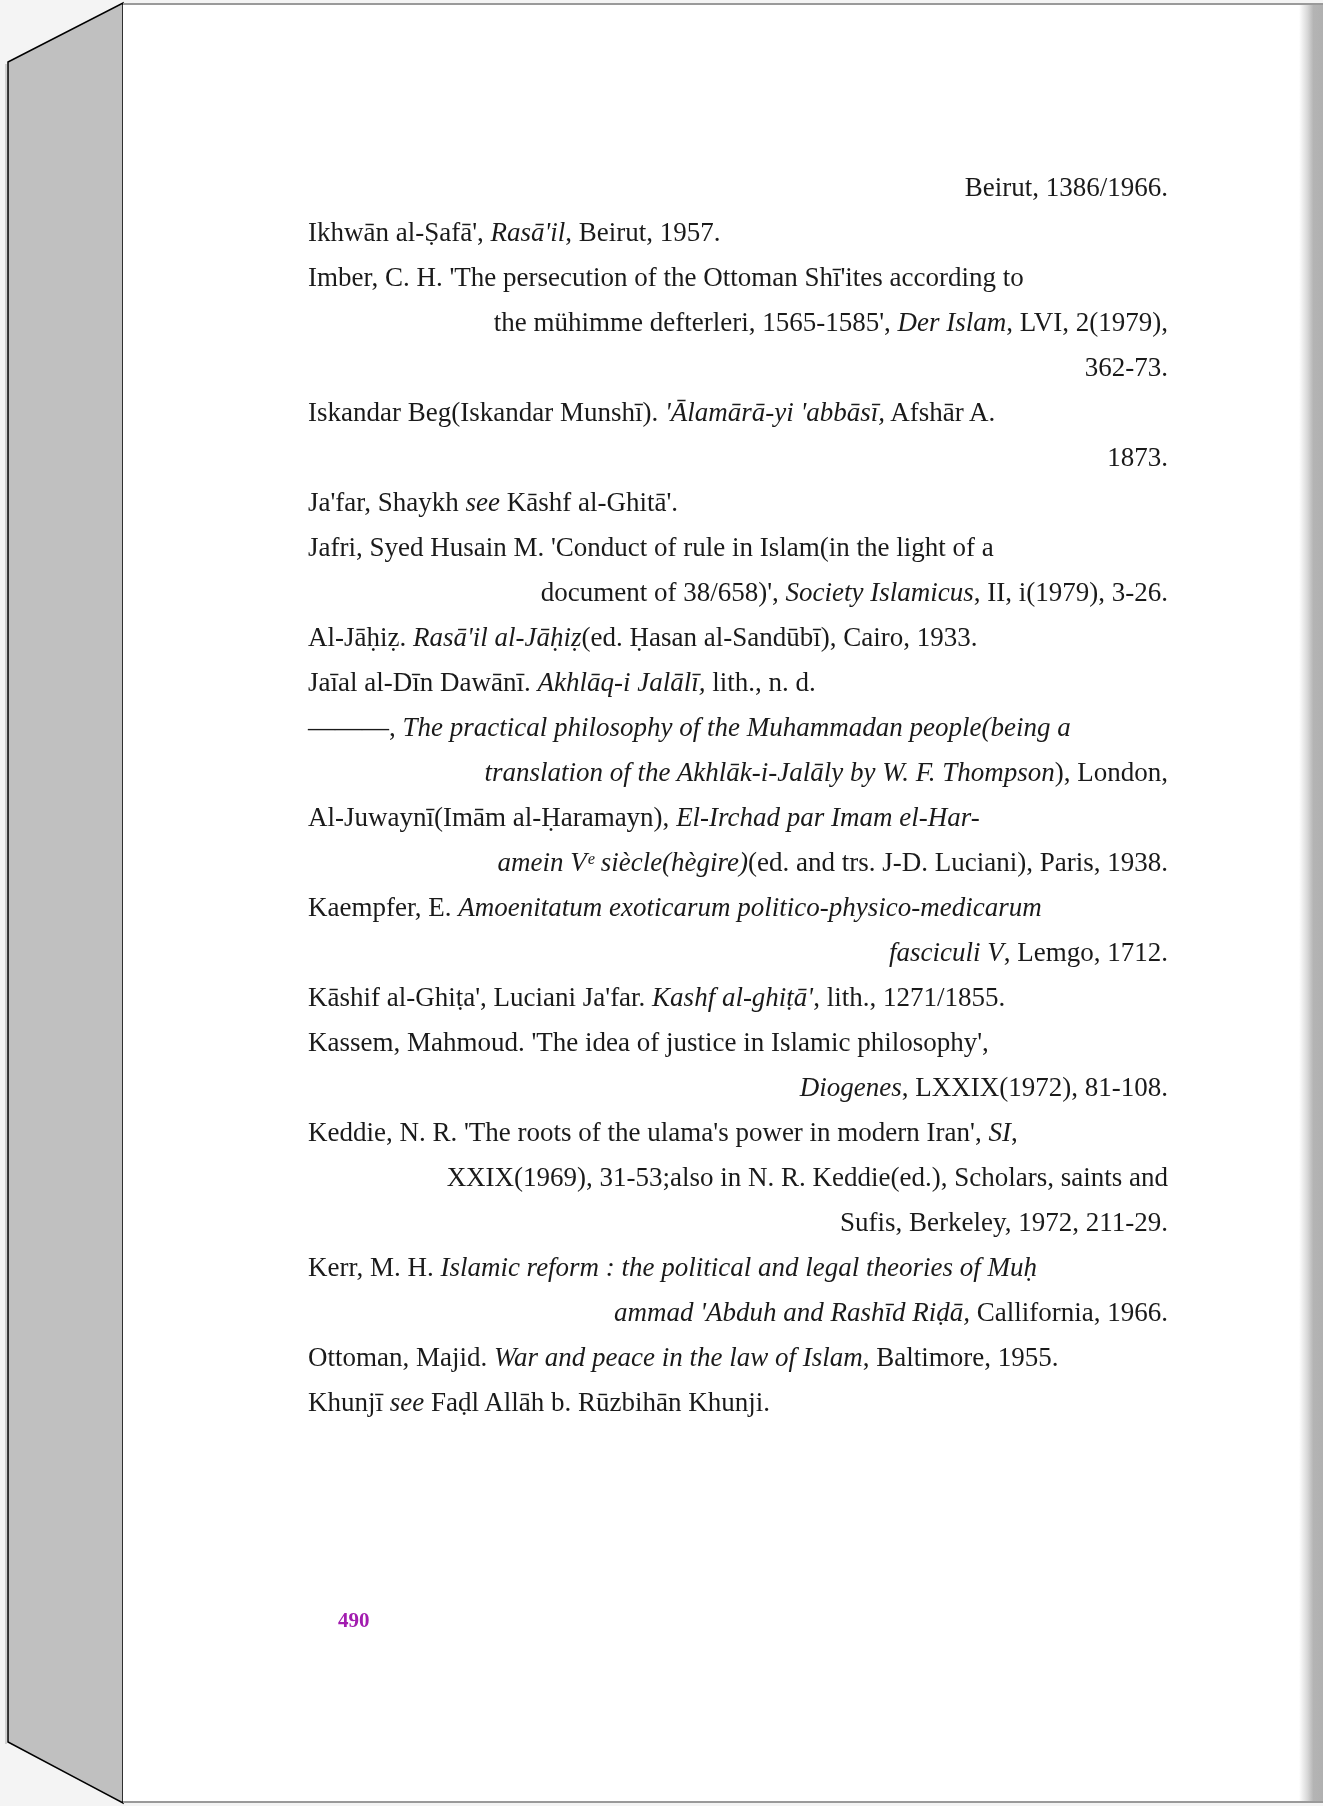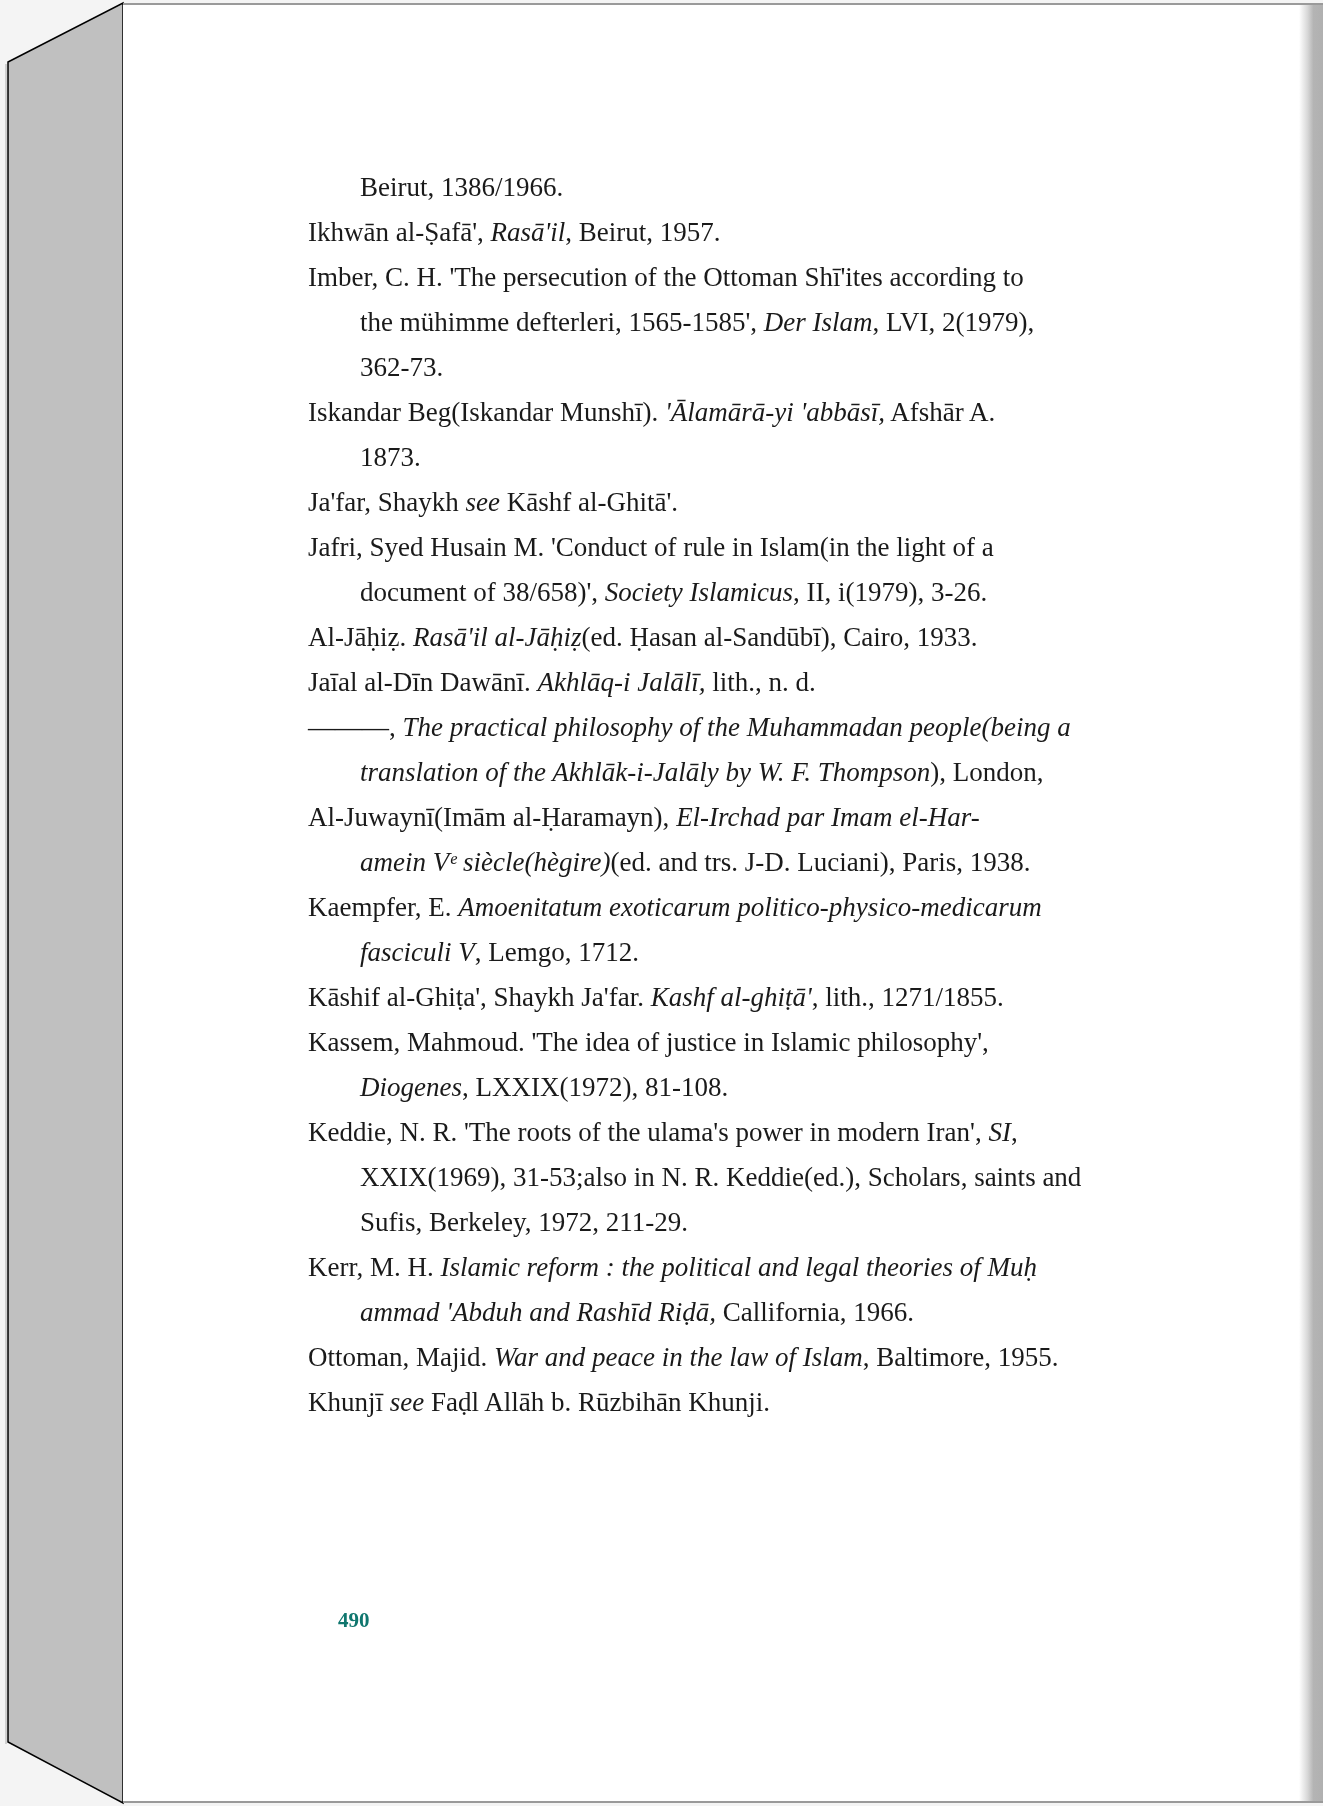--- a/index.html
+++ b/index.html
@@ -24,25 +24,25 @@
   }
   .text-block {
     position: absolute; left: 308px; top: 165px; width: 860px;
     font-family: "Liberation Serif", "DejaVu Serif", serif;
     font-size: 27px; color: #1a1a1a;
   }
   .entry { margin: 0; }
   .line {
     height: 45px; line-height: 45px; white-space: nowrap;
   }
-  .line.indent { padding-left: 52px; }
+  .line.indent { padding-left: 52px; text-align: right; }
   .line i { font-style: italic; }
   .page-number {
     position: absolute; left: 338px; top: 1608px;
-    font-family: "Liberation Serif", serif; font-weight: bold; font-size: 21px; color: #0f766e; text-align: center;
+    font-family: "Liberation Serif", serif; font-weight: bold; font-size: 21px; color: #a21caf; text-align: center;
   }
 </style>
 </head>
 <body>
 
 <div class="spine">
   <svg width="130" height="1806" viewBox="0 0 130 1806">
     <polygon points="8,62 123,3 123,1803 8,1742" fill="#c0c0c0" stroke="#000" stroke-width="1.5"></polygon>
     <polyline points="6,64 6,1744" fill="none" stroke="#d0d0d0" stroke-width="2"></polyline>
   </svg>
@@ -89,21 +89,21 @@
     </div>
     <div class="entry">
       <div class="line"><span>Al-Juwaynī(Imām al-Ḥaramayn), </span><i>El-Irchad par Imam el-Har-</i></div>
       <div class="line indent"><i>amein Vᵉ siècle(hègire)</i><span>(ed. and trs. J-D. Luciani), Paris, 1938.</span></div>
     </div>
     <div class="entry">
       <div class="line"><span>Kaempfer, E. </span><i>Amoenitatum exoticarum politico-physico-medicarum</i></div>
       <div class="line indent"><i>fasciculi V</i><span>, Lemgo, 1712.</span></div>
     </div>
     <div class="entry">
-      <div class="line"><span>Kāshif al-Ghiṭa', Shaykh Ja'far. </span><i>Kashf al-ghiṭā'</i><span>, lith., 1271/1855.</span></div>
+      <div class="line"><span>Kāshif al-Ghiṭa', Luciani Ja'far. </span><i>Kashf al-ghiṭā'</i><span>, lith., 1271/1855.</span></div>
     </div>
     <div class="entry">
       <div class="line"><span>Kassem, Mahmoud. 'The idea of justice in Islamic philosophy',</span></div>
       <div class="line indent"><i>Diogenes</i><span>, LXXIX(1972), 81-108.</span></div>
     </div>
     <div class="entry">
       <div class="line"><span>Keddie, N. R. 'The roots of the ulama's power in modern Iran', </span><i>SI</i><span>,</span></div>
       <div class="line indent"><span>XXIX(1969), 31-53;also in N. R. Keddie(ed.), Scholars, saints and</span></div>
       <div class="line indent"><span>Sufis, Berkeley, 1972, 211-29.</span></div>
     </div>

